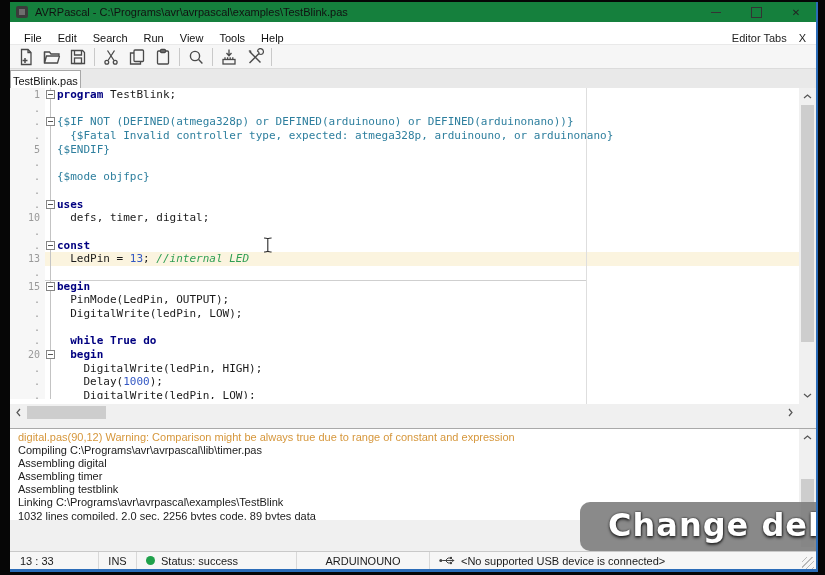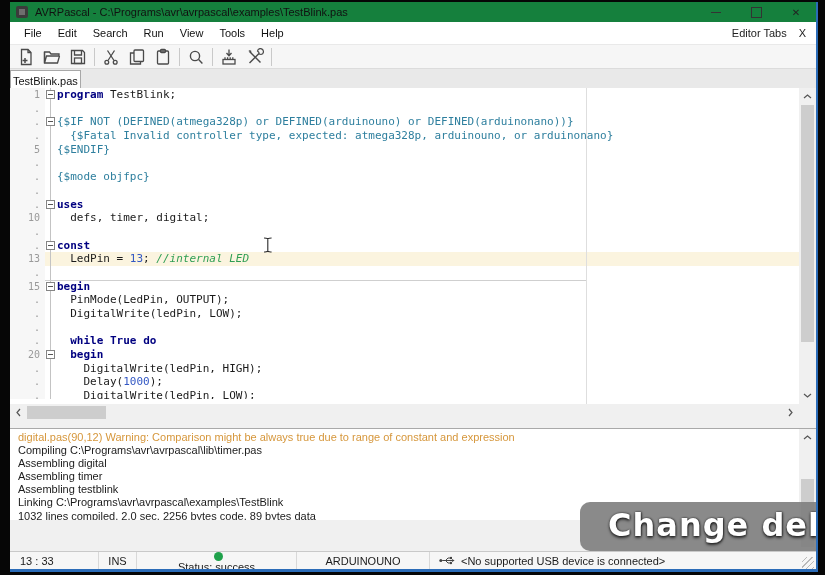--- a/index.html
+++ b/index.html
@@ -12,21 +12,21 @@
   .titlebar{height:20px;background:#15803d;display:flex;align-items:center;padding-left:6px;font-size:11px;color:#111;}
   .appicon{width:12px;height:12px;background:#3b3b3b;border-radius:2px;position:relative;flex:0 0 auto;}
   .appicon::after{content:'';position:absolute;left:3px;top:3px;width:6px;height:6px;background:#6e6e6e;}
   .titletext{margin-left:7px;white-space:nowrap;}
   .wcontrols{margin-left:auto;display:flex;height:100%;}
   .wc{width:40px;display:flex;align-items:center;justify-content:center;color:#222;font-size:10px;}
   .wc .minbar{width:10px;height:1px;background:#333;display:block;}
   .wc .maxbox{width:9px;height:9px;border:1px solid #333;display:block;}
 
   
-  .menubar{height:22px;background:#fff;display:flex;align-items:center;font-size:11px;color:#111;padding-left:6px;border-bottom:1px solid #e9e9e9;}
+  .menubar{height:22px;background:#fff;display:flex;align-items:flex-end;font-size:11px;color:#111;padding-left:6px;border-bottom:1px solid #e9e9e9;}
   .menu-item{padding:0 8px;}
   .menu-right{margin-left:auto;display:flex;align-items:center;color:#222;}
   .menu-right .xbtn{margin:0 10px 0 12px;}
 
   
   .toolbar{height:23px;background:#f6f6f6;border-bottom:1px solid #dcdcdc;display:flex;align-items:center;padding-left:3px;}
   .tbtn{width:26px;height:22px;display:flex;align-items:center;justify-content:center;}
   .tbtn svg{display:block;}
   .tsep{width:1px;height:18px;background:#c9c9c9;margin:0 3px;}
 
@@ -70,21 +70,21 @@
   .outline-row{padding-left:8px;white-space:nowrap;}
   .outline-row.warning{color:#d6973c;}
   .ovscroll{position:absolute;right:0;top:0;width:17px;height:100%;background:#f0f0f0;}
 
   
   .statusbar{position:absolute;left:0;bottom:0;right:0;height:17px;background:#f6f6f6;border-top:1px solid #c9c9c9;
              display:flex;align-items:center;font-size:11px;color:#1b1b1b;}
   .sp{height:100%;display:flex;align-items:center;border-right:1px solid #d8d8d8;box-sizing:border-box;}
   .sp1{width:89px;padding-left:10px;}
   .sp2{width:38px;justify-content:center;}
-  .sp3{width:160px;flex-direction:column;}
+  .sp3{width:160px;}
   .sp4{width:133px;justify-content:center;}
   .sp5{flex:1;border-right:none;}
   .dot{width:9px;height:9px;border-radius:50%;background:#1fa14b;margin:0 6px 0 9px;flex:0 0 auto;}
   .grip{width:12px;height:12px;margin-right:2px;align-self:flex-end;
         background:repeating-linear-gradient(135deg,transparent 0 3px,#b9b9b9 3px 4px);}
 
   
   .caption{position:absolute;left:580px;top:502px;width:236px;height:49px;background:rgba(128,128,128,0.92);
            border-radius:10px 0 0 10px;overflow:hidden;z-index:20;}
   .caption-text{position:absolute;right:-4px;bottom:7px;font-family:"DejaVu Sans",sans-serif;font-size:32px;font-weight:bold;

